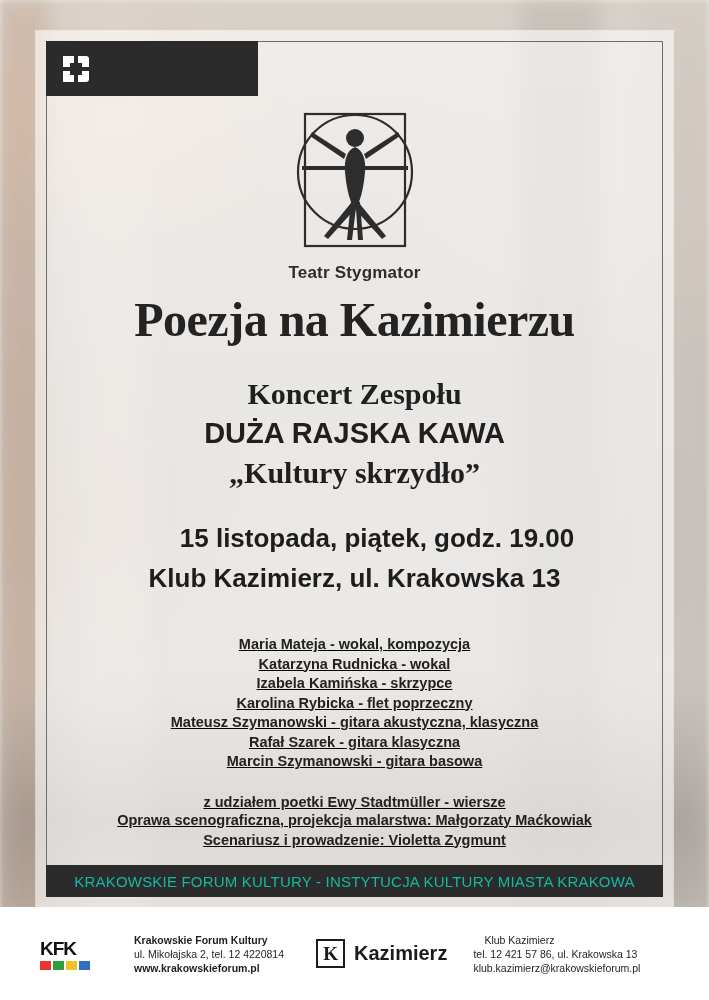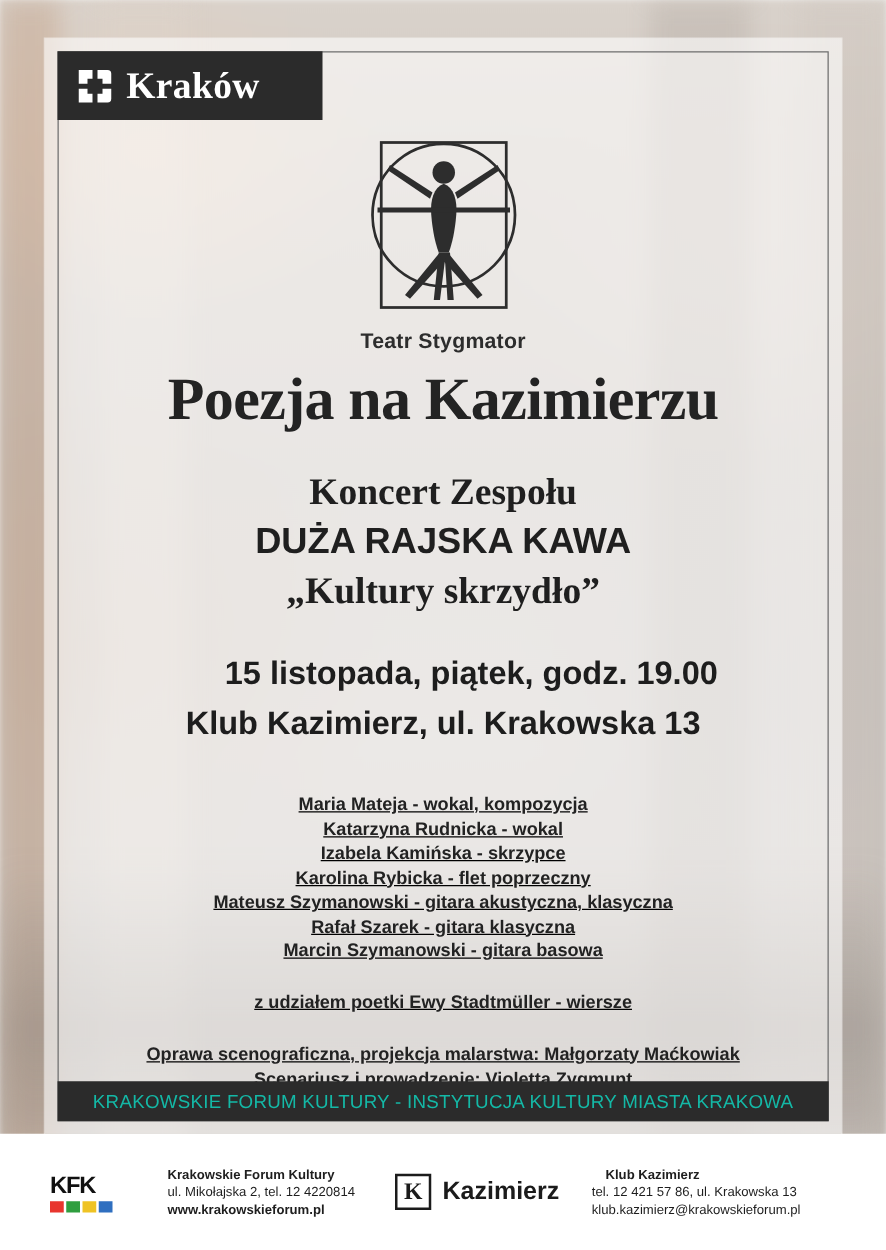--- a/index.html
+++ b/index.html
@@ -98,21 +98,21 @@
   .t-when{ margin-top:33px; font-size:26px; font-weight:bold; color:#1d1d1d;margin-left:45px; }
   .t-where{ margin-top:9px; font-size:26px; font-weight:bold; color:#1d1d1d; }
   
   .performers{
     position:absolute; left:0; right:0; top:635px; text-align:center;text-decoration:underline;
   }
   .performers .line{
     font-size:14.5px; font-weight:bold; color:#222; line-height:19.5px;
   }
   .credits-1{ margin-top:22px; font-size:14.5px; font-weight:bold; color:#222; }
-  .credits-2{ margin-top:24px; }
+  .credits-2{ }
   .credits-2 .line{ font-size:14.5px; font-weight:bold; color:#222; line-height:20px; }
   
   .inst-bar{
     position:absolute; left:46px; right:46px; bottom:103px; height:32px;
     background:#2b2b2b; display:flex; align-items:center; justify-content:center;
   }
   .inst-bar span{
     color:#14b8a6; font-size:15px; font-weight:normal; letter-spacing:.2px;
   }
   
@@ -139,21 +139,21 @@
   .f-col.c2 .b{ font-weight:bold; }
   .f-col.c2 .w{ font-weight:bold; }
   .kz-logo{ margin-left:32px; display:flex; align-items:center; gap:9px; }
   .kz-mark{
     width:29px; height:29px; border:2px solid #1b1b1b;
     display:flex; align-items:center; justify-content:center;
     font-size:19px; font-weight:bold; color:#1b1b1b; font-family:"Liberation Serif", serif;
   }
   .kz-word{ font-size:20px; font-weight:bold; color:#1b1b1b; }
   .f-col.c4{ margin-left:26px; }
-  .f-col.c4 .b{ font-weight:bold;padding-left:11px; }
+  .f-col.c4 .b{ font-weight:normal;padding-left:11px; }
 </style>
 </head>
 <body>
 
 <div id="poster">
 
   <div class="bg"></div>
   <div class="bg-strip"></div>
   <div class="bg-dark-bottom"></div>
 
@@ -162,21 +162,20 @@
   </div>
 
   <div class="krakow-bar">
     <span class="krakow-logo">
       <i></i>
         <i></i>
         <i></i>
         <i></i>
         <i></i>
     </span>
-    <span class="krakow-word">Kraków</span>
   </div>
 
   <div class="emblem">
     <span>
       <svg width="166" height="152" viewBox="0 0 166 152">
         <rect x="33" y="10" width="100" height="132" fill="none" stroke="#2d2d2d" stroke-width="2.2"></rect>
         <circle cx="83" cy="68" r="57" fill="none" stroke="#2d2d2d" stroke-width="2.2"></circle>
 
         <g fill="#2d2d2d">
           <circle cx="83" cy="34" r="9"></circle>

